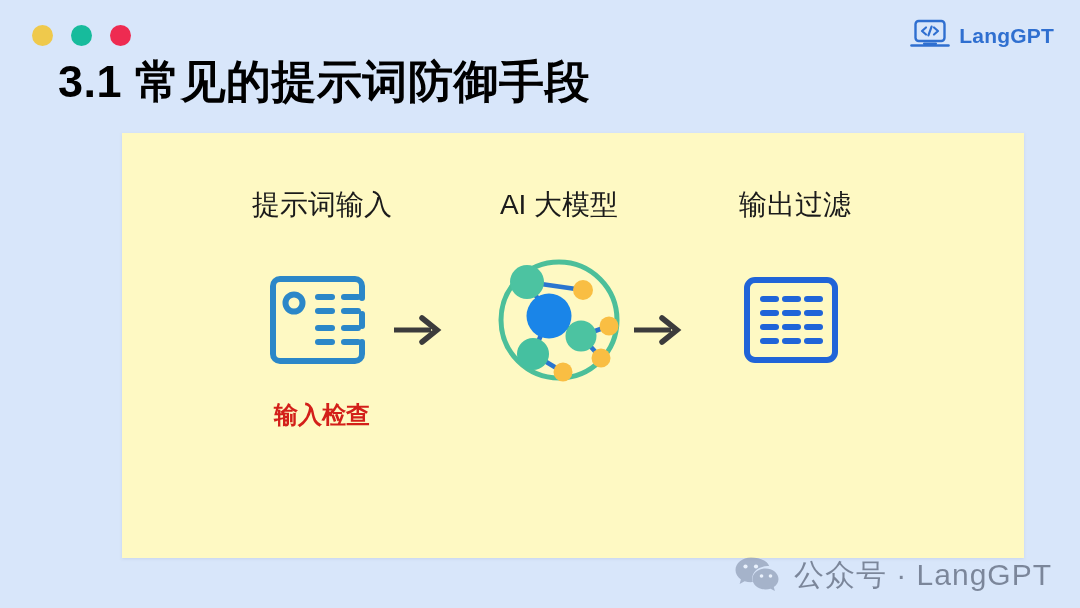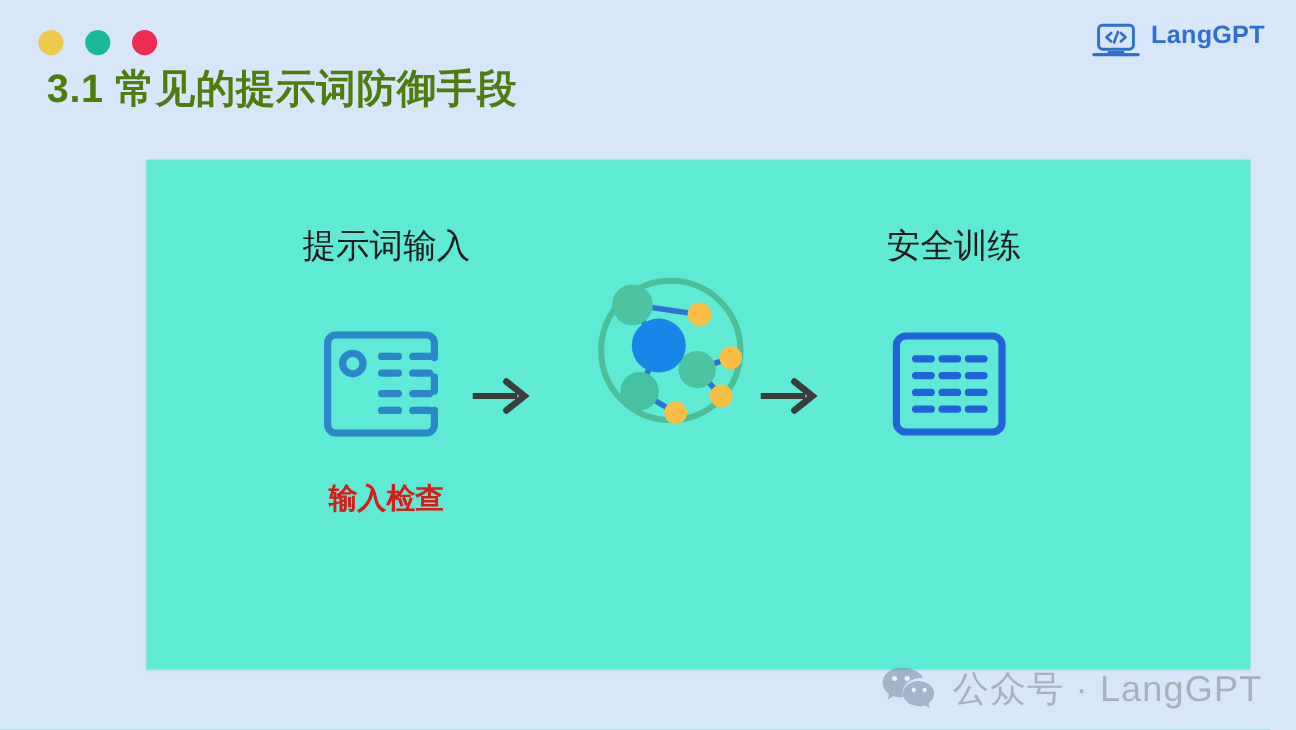--- a/index.html
+++ b/index.html
@@ -30,52 +30,51 @@
   }
   .dot.yellow { background: #efc94c; }
   .dot.green  { background: #17bb9c; }
   .dot.red    { background: #ee2b51; }
 
   .brand {
     position: absolute;
     top: 18px;
     right: 26px;
     display: flex;
-    align-items: flex-start;
+    align-items: center;
     gap: 9px;
   }
   .brand-name {
     font-size: 21px;
     font-weight: bold;
     color: #2f6fd0;
     letter-spacing: 0.2px;
   }
 
   
   .page-title {
     position: absolute;
     top: 52px;
-    left: 39px;
-    font-size: 33px;
+    left: 58px;
+    font-size: 45px;
     font-weight: bold;
-    color: #4d7c0f;
+    color: #000000;
     letter-spacing: 0.5px;
     white-space: nowrap;
   }
 
   
   .card {
     position: absolute;
     left: 122px;
     top: 133px;
     width: 902px;
     height: 425px;
-    background: #5eead4;
+    background: #fef9c3;
     box-shadow: 0 1px 3px rgba(120,140,180,0.18);
-    padding-left: 18px;
   }
 
   .flow {
     position: absolute;
     left: 0;
     top: 0;
     width: 100%;
     height: 100%;
   }
 
@@ -130,21 +129,21 @@
     right: 28px;
     bottom: 12px;
     display: flex;
     align-items: center;
     gap: 14px;
     opacity: 0.46;
     pointer-events: none;
   }
   .watermark-text {
     font-size: 30px;
-    color: #737373;
+    color: #0f172a;
     letter-spacing: 1px;
     white-space: nowrap;
   }
 </style>
 </head>
 <body>
 
 <div class="dots">
   <div class="dot yellow"></div>
   <div class="dot green"></div>
@@ -196,20 +195,21 @@
     </div>
 
     <div class="arrow arrow-1">
       <svg width="54" height="34" viewBox="0 0 54 34" aria-hidden="true">
         <path d="M3 17 H40" stroke="#3c3c3c" stroke-width="5" stroke-linecap="butt"></path>
         <path d="M31 5 L46 17 L31 29" fill="none" stroke="#3c3c3c" stroke-width="5.5" stroke-linecap="round" stroke-linejoin="miter"></path>
       </svg>
     </div>
 
     <div class="col col-model">
+      <div class="col-title">AI 大模型</div>
       <div class="icon-slot">
         <svg width="132" height="132" viewBox="0 0 132 132" aria-hidden="true">
 
           <circle cx="66" cy="66" r="58" fill="none" stroke="#4cbf9a" stroke-width="5"></circle>
 
           <g stroke="#2a75cf" stroke-width="4.6" stroke-linecap="round">
             <line x1="34" y1="28" x2="90" y2="36"></line>
             <line x1="34" y1="28" x2="56" y2="62"></line>
             <line x1="56" y1="62" x2="40" y2="100"></line>
             <line x1="56" y1="62" x2="88" y2="82"></line>
@@ -231,21 +231,21 @@
     </div>
 
     <div class="arrow arrow-2">
       <svg width="54" height="34" viewBox="0 0 54 34" aria-hidden="true">
         <path d="M3 17 H40" stroke="#3c3c3c" stroke-width="5" stroke-linecap="butt"></path>
         <path d="M31 5 L46 17 L31 29" fill="none" stroke="#3c3c3c" stroke-width="5.5" stroke-linecap="round" stroke-linejoin="miter"></path>
       </svg>
     </div>
 
     <div class="col col-output">
-      <div class="col-title">安全训练</div>
+      <div class="col-title">输出过滤</div>
       <div class="icon-slot">
         <svg width="104" height="88" viewBox="0 0 104 88" aria-hidden="true">
           <g fill="none" stroke="#2064d8" stroke-width="6" stroke-linecap="round">
             <rect x="4" y="4" width="88" height="80" rx="8"></rect>
             <path d="M20 23 H33"></path>
               <path d="M42 23 H55"></path>
               <path d="M64 23 H77"></path>
             <path d="M20 37 H33"></path>
               <path d="M42 37 H55"></path>
               <path d="M64 37 H77"></path>

